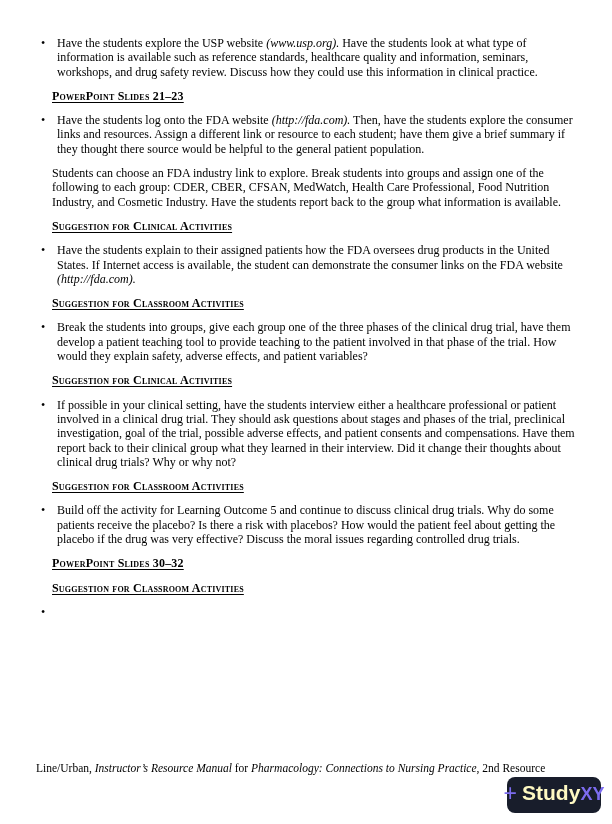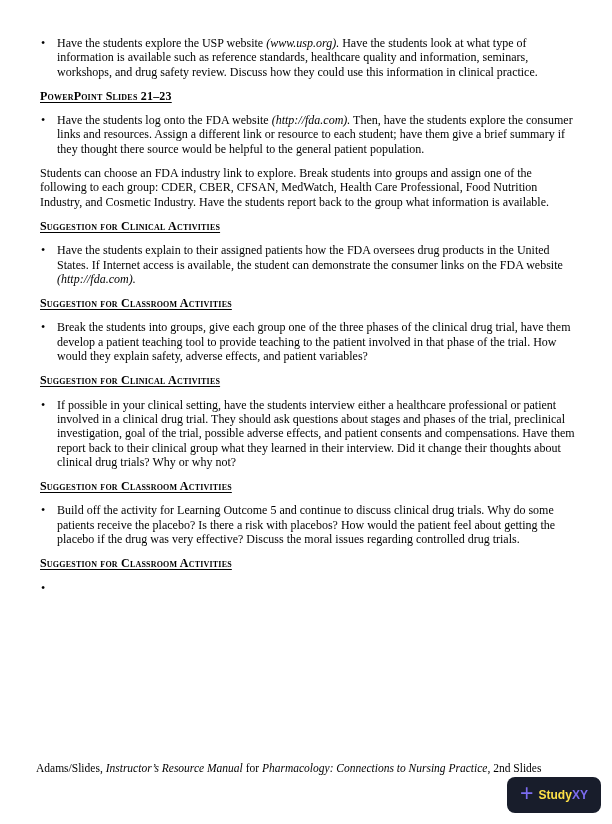--- a/index.html
+++ b/index.html
@@ -2,21 +2,21 @@
 <html><head>
 <meta charset="utf-8">
 <style>
   html,body{margin:0;padding:0;background:#e8e8e8;}
   .page{
     width:612px;height:824px;background:#fff;position:relative;
     font-family:"Liberation Serif", serif;font-size:12px;line-height:14.3px;
     color:#000;overflow:hidden;margin:0 auto;box-sizing:border-box;
   }
   .content{position:absolute;left:36px;right:35px;top:36px;}
-  .blk{margin:0 0 10px 4px;}
+  .blk{margin:0 0 10px 16px;}
   .h{
     font-weight:bold;
     font-variant:small-caps;
     letter-spacing:0.2px;
   }
   .h .ul{text-decoration:underline;text-underline-offset:2px;}
   .fig b{font-weight:bold;}
   .it{font-style:italic;}
   .bullet{position:relative;padding-left:21px;margin:0 0 10px 0;}
   .bullet .marker{position:absolute;left:5px;top:0;}
@@ -27,22 +27,22 @@
   .brand-badge{
     position:absolute;left:507px;top:777px;width:94px;height:36px;
     background:#181d2b;border-radius:8px;
     display:flex;align-items:center;justify-content:center;gap:5px;
     font-family:"Liberation Sans", sans-serif;
   }
   .brand-badge .plus{
     color:#7c6cf0;font-size:23px;font-weight:400;line-height:1;
     margin-top:-3px;
   }
-  .brand-badge .study{color:#fde047;font-weight:700;font-size:12px;}
-  .brand-badge .xy{color:#7c6cf0;font-weight:700;font-size:12px;}
+  .brand-badge .study{color:#fef9c3;font-weight:700;font-size:21px;}
+  .brand-badge .xy{color:#7c6cf0;font-weight:700;font-size:18px;}
 </style>
 </head>
 <body>
 
 <div class="page">
   <div class="content">
 
     <div class="bullet">
       <span class="marker">•</span>
       <span>Have the students explore the USP website </span><span class="it">(www.usp.org).</span><span> Have the students look at what type of information is available such as reference standards, healthcare quality and information, seminars, workshops, and drug safety review. Discuss how they could use this information in clinical practice.</span>
@@ -82,30 +82,31 @@
       <span>If possible in your clinical setting, have the students interview either a healthcare professional or patient involved in a clinical drug trial. They should ask questions about stages and phases of the trial, preclinical investigation, goal of the trial, possible adverse effects, and patient consents and compensations. Have them report back to their clinical group what they learned in their interview. Did it change their thoughts about clinical drug trials? Why or why not?</span>
     </div>
 
     <div class="blk h"><span class="ul">Suggestion for Classroom Activities</span></div>
 
     <div class="bullet">
       <span class="marker">•</span>
       <span>Build off the activity for Learning Outcome 5 and continue to discuss clinical drug trials. Why do some patients receive the placebo? Is there a risk with placebos? How would the patient feel about getting the placebo if the drug was very effective? Discuss the moral issues regarding controlled drug trials.</span>
     </div>
 
+    <div class="blk h"><span class="ul">PowerPoint Slides 30–32</span></div>
 
     <div class="blk h"><span class="ul">Suggestion for Classroom Activities</span></div>
 
     <div class="bullet">
       <span class="marker">•</span>
     </div>
 
   </div>
 
   <div class="footer">
-    <span>Adams/Slides, </span><span class="it">Instructor’s Resource Manual</span><span> for </span><span class="it">Pharmacology: Connections to Nursing Practice</span><span>, 2nd Slides</span>
+    <span>Line/Urban, </span><span class="it">Instructor’s Resource Manual</span><span> for </span><span class="it">Pharmacology: Connections to Nursing Practice</span><span>, 2nd Resource</span>
   </div>
 
   <div class="brand-badge">
     <span class="plus">+</span>
     <span><span class="study">Study</span><span class="xy">XY</span></span>
   </div>
 </div>
 
 </body></html>

